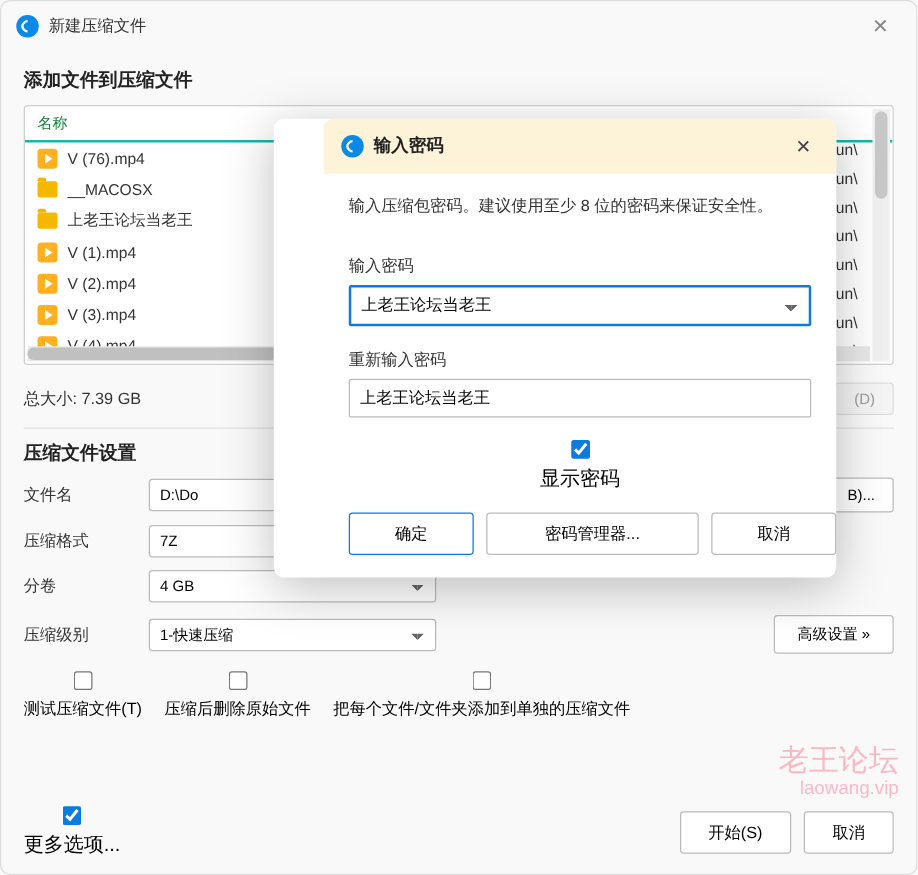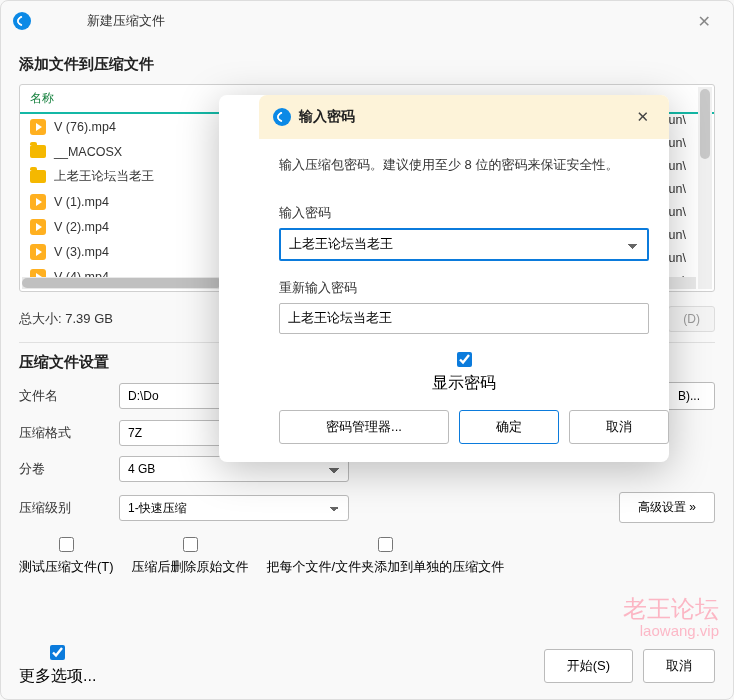--- a/index.html
+++ b/index.html
@@ -1,21 +1,21 @@
 <!DOCTYPE html>
 <html><head>
 <meta charset="utf-8">
 <style>
 *{box-sizing:border-box;margin:0;padding:0;font-family:"Microsoft YaHei","Segoe UI",sans-serif;}
 body{width:734px;height:700px;background:#f8f8f8;position:relative;overflow:hidden;}
 .window{width:734px;height:700px;background:#f9f9f9;border:1px solid #ddd;border-radius:8px;position:relative;}
 .titlebar{height:40px;display:flex;align-items:center;padding:0 12px;}
 .app-icon{width:18px;height:18px;border-radius:50%;background:#0b89e6;margin-right:8px;position:relative;}
 .app-icon::after{content:"";position:absolute;top:4px;left:4px;width:6px;height:6px;border:2px solid #fff;border-bottom-color:transparent;border-right-color:transparent;border-radius:50%;transform:rotate(-45deg);}
-.title-text{font-size:13px;color:#333;margin-left:48px;}
+.title-text{font-size:13px;color:#333;}
 .close-x{margin-left:auto;font-size:16px;color:#888;cursor:pointer;padding:4px 10px;}
 .main{padding:6px 18px 0 18px;}
 .section-head{font-size:15px;font-weight:600;color:#222;margin:8px 0 10px;font-family:Liberation Mono, monospace;}
 .file-list{border:1px solid #d0d0d0;background:#fff;height:208px;border-radius:3px;position:relative;overflow:hidden;}
 .list-header{padding:5px 10px;font-size:12px;color:#15803d;border-bottom:2px solid #14b8a6;}
 .list-body{overflow:hidden;}
 .file-row{display:flex;align-items:center;height:25px;padding:0 10px;font-size:12.5px;color:#333;}
 .vid-icon{width:16px;height:16px;border-radius:3px;background:#ffb020;margin-right:8px;display:flex;align-items:center;justify-content:center;flex-shrink:0;}
 .vid-icon::after{content:"";width:0;height:0;border-left:6px solid #fff;border-top:4px solid transparent;border-bottom:4px solid transparent;margin-left:2px;}
 .folder-icon{width:16px;height:13px;background:#f5b800;border-radius:2px;margin-right:8px;flex-shrink:0;position:relative;}
@@ -196,19 +196,19 @@
 
       <div class="field-label">重新输入密码</div>
       <input class="pwd-input2" value="上老王论坛当老王" style="">
 
       <label class="chk chk-blue">
           <input type="checkbox" checked="" style="">
           <span>显示密码</span>
         </label>
 
       <div class="modal-btns">
+        <button class="modal-btn ok">确定</button>
         <button class="modal-btn mgr">密码管理器...</button>
-        <button class="modal-btn ok">确定</button>
         <button class="modal-btn cancel">取消</button>
       </div>
     </div>
   </div>
 </div>
 
 </body></html>

